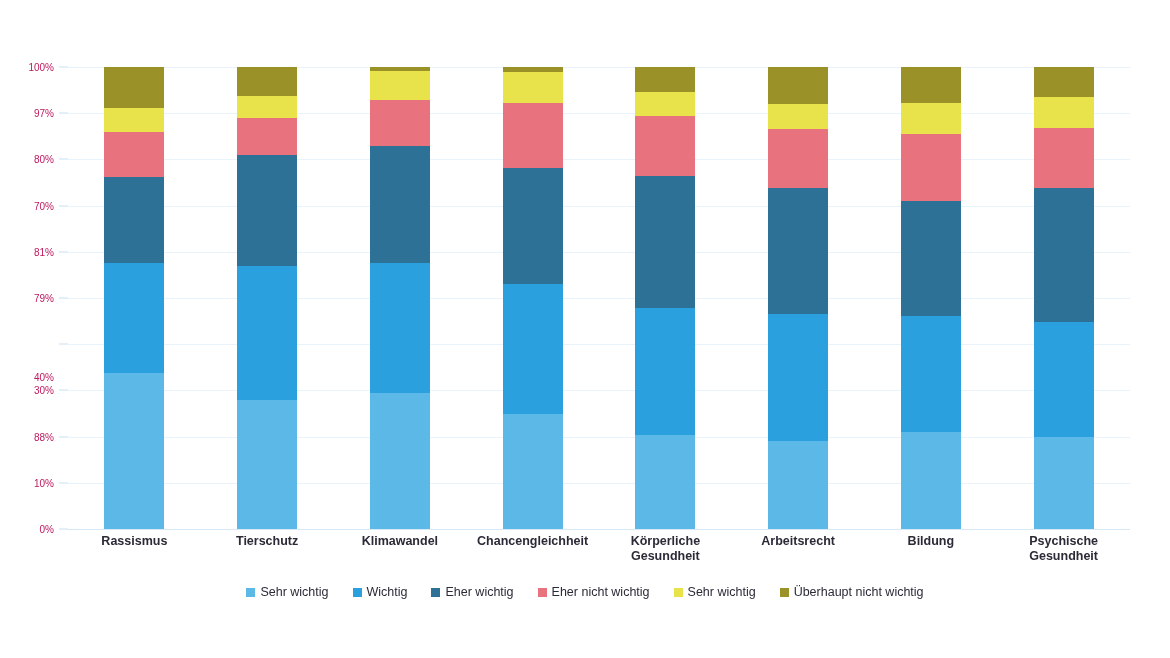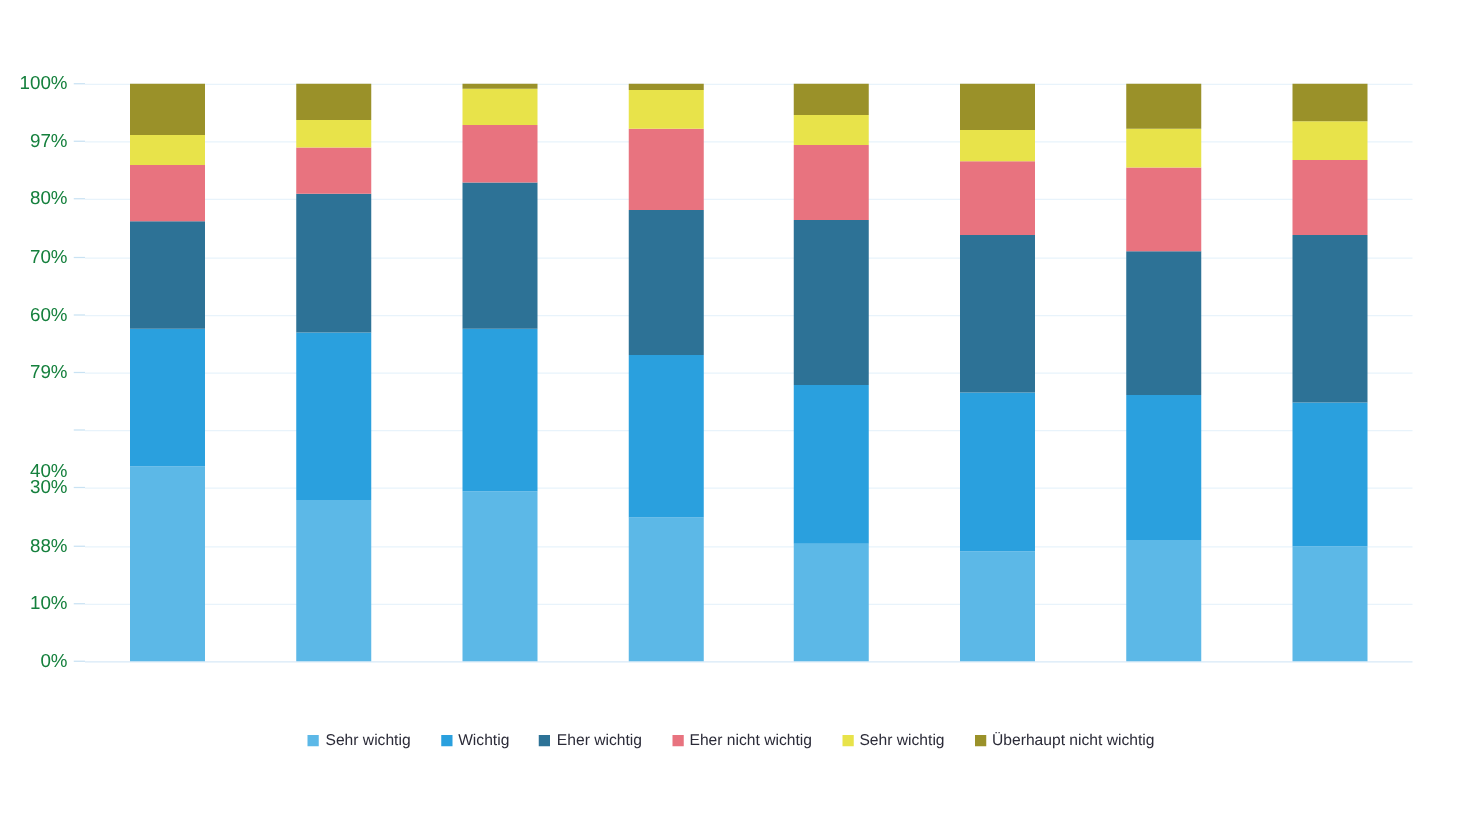--- a/index.html
+++ b/index.html
@@ -50,22 +50,22 @@
     position: absolute;
     left: 0px;
     top: 0px;
     width: 68px;
     height: 658px;
   }
   .y-label {
     position: absolute;
     right: 14px;
     transform: translateY(-50%);
-    font-size: 15px;
-    color: #15803d;
+    font-size: 10px;
+    color: #be185d;
     text-align: right;
     white-space: nowrap;
   }
   .y-tick {
     position: absolute;
     right: 0px;
     width: 9px;
     height: 1px;
     background: #c9e2f3;
     transform: translateY(-50%);
@@ -148,21 +148,21 @@
       <div class="y-label" style="top: 482.8px; text-align: right;">10%</div>
       <div class="y-tick" style="top: 482.8px;"></div>
       <div class="y-label" style="top: 436.6px;">88%</div>
       <div class="y-tick" style="top: 436.6px;"></div>
       <div class="y-label" style="top: 390.4px;">30%</div>
       <div class="y-tick" style="top: 390.4px;"></div>
       <div class="y-label" style="top: 344.2px; margin-top: 33px;">40%</div>
       <div class="y-tick" style="top: 344.2px;"></div>
       <div class="y-label" style="top: 298px;">79%</div>
       <div class="y-tick" style="top: 298px;"></div>
-      <div class="y-label" style="top: 251.8px;">60%</div>
+      <div class="y-label" style="top: 251.8px;">81%</div>
       <div class="y-tick" style="top: 251.8px;"></div>
       <div class="y-label" style="top: 205.6px;">70%</div>
       <div class="y-tick" style="top: 205.6px;"></div>
       <div class="y-label" style="top: 159.4px;">80%</div>
       <div class="y-tick" style="top: 159.4px;"></div>
       <div class="y-label" style="top: 113.2px;">97%</div>
       <div class="y-tick" style="top: 113.2px;"></div>
       <div class="y-label" style="top: 67px;">100%</div>
       <div class="y-tick" style="top: 67px;"></div>
     </div>
@@ -258,20 +258,30 @@
             <div class="seg" title="Psychische Gesundheit — Wichtig: 24.8%" style="background: rgb(42, 160, 222); bottom: 92.4px; height: 114.576px;"></div>
             <div class="seg" title="Psychische Gesundheit — Eher wichtig: 29%" style="background: rgb(45, 114, 150); bottom: 206.976px; height: 133.98px;"></div>
             <div class="seg" title="Psychische Gesundheit — Eher nicht wichtig: 13%" style="background: rgb(232, 115, 127); bottom: 340.956px; height: 60.06px;"></div>
             <div class="seg" title="Psychische Gesundheit — Nicht wichtig: 6.8%" style="background: rgb(232, 227, 74); bottom: 401.016px; height: 31.416px;"></div>
             <div class="seg" title="Psychische Gesundheit — Überhaupt nicht wichtig: 6.4%" style="background: rgb(154, 145, 41); bottom: 432.432px; height: 29.568px;"></div>
           </div>
         </div>
       </div>
   </div>
 
+  <div class="x-axis-labels">
+      <div class="x-label" style="left: 0px; width: 132.75px;">Rassismus</div>
+      <div class="x-label" style="left: 132.75px; width: 132.75px;">Tierschutz</div>
+      <div class="x-label" style="left: 265.5px; width: 132.75px;">Klimawandel</div>
+      <div class="x-label" style="left: 398.25px; width: 132.75px;">Chancengleichheit</div>
+      <div class="x-label" style="left: 531px; width: 132.75px;">Körperliche Gesundheit</div>
+      <div class="x-label" style="left: 663.75px; width: 132.75px;">Arbeitsrecht</div>
+      <div class="x-label" style="left: 796.5px; width: 132.75px;">Bildung</div>
+      <div class="x-label" style="left: 929.25px; width: 132.75px;">Psychische Gesundheit</div>
+    </div>
 
   <div class="legend">
       <div class="legend-item">
         <span class="legend-swatch" style="background: rgb(92, 184, 231);"></span>
         <span class="legend-label">Sehr wichtig</span>
       </div>
       <div class="legend-item">
         <span class="legend-swatch" style="background: rgb(42, 160, 222);"></span>
         <span class="legend-label">Wichtig</span>
       </div>

